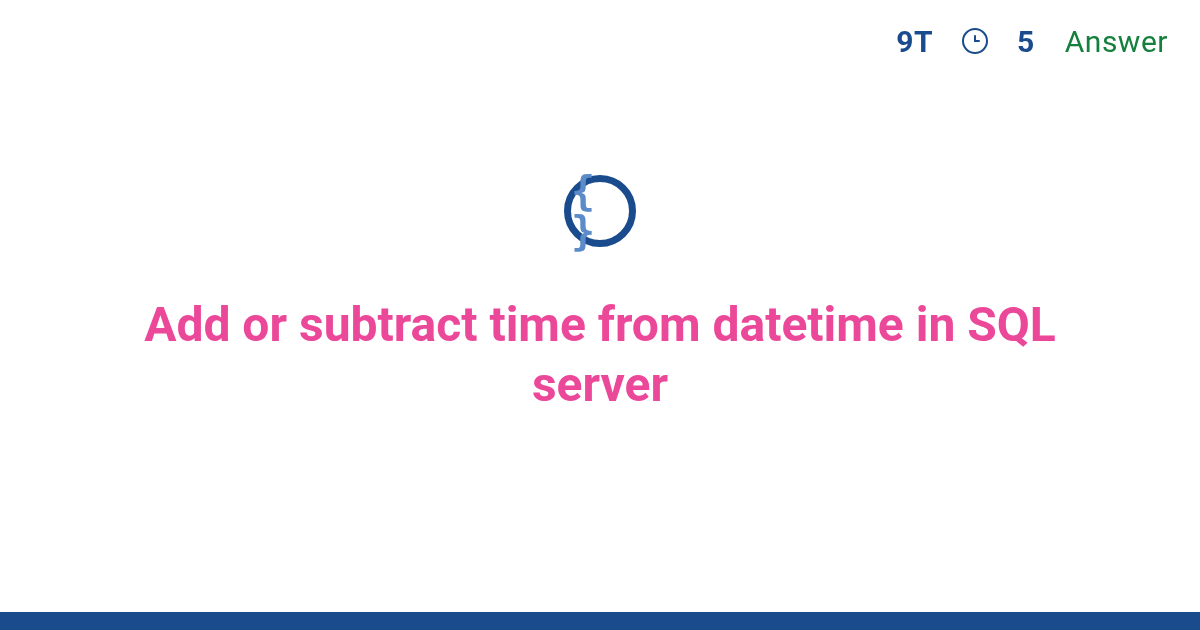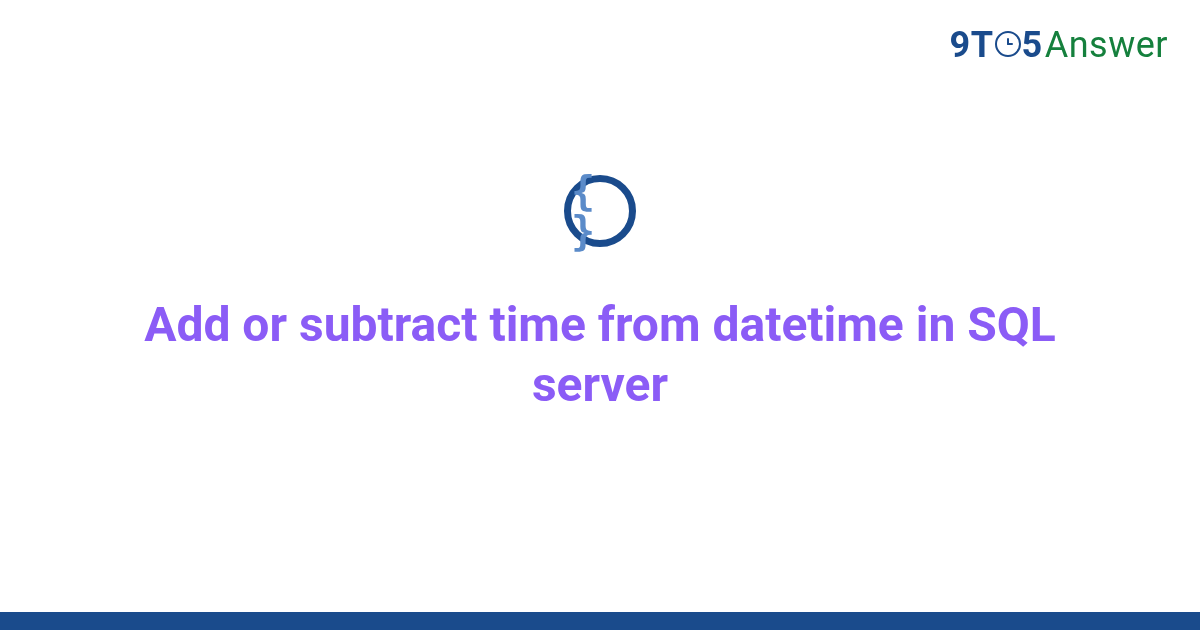--- a/index.html
+++ b/index.html
@@ -12,26 +12,27 @@
       height: 630px;
       background: #ffffff;
       font-family: -apple-system, BlinkMacSystemFont, "Segoe UI", Roboto, Helvetica, Arial, sans-serif;
       position: relative;
       overflow: hidden;
     }
     .logo {
       position: absolute;
       top: 24px;
       right: 32px;
-      font-size: 36px;
+      font-size: 30px;
       font-weight: 600;
       color: #1a4b8c;
       letter-spacing: 0.5px;
       display: flex;
       align-items: center;
+      gap: 28px;
     }
     .logo-9t {
       font-weight: 700;
     }
     .logo-clock {
       display: inline-flex;
       align-items: center;
       justify-content: center;
       width: 26px;
       height: 26px;
@@ -75,21 +76,21 @@
       font-weight: 700;
       color: #5b8bc9;
       font-family: "Consolas", "Monaco", monospace;
       letter-spacing: -4px;
       position: relative;
       line-height: 1;
     }
     .title {
       font-size: 48px;
       font-weight: 700;
-      color: #8b5cf6;
+      color: #ec4899;
       text-align: center;
       line-height: 1.25;
       max-width: 1000px;
     }
     .bottom-bar {
       position: absolute;
       bottom: 0;
       left: 0;
       width: 100%;
       height: 18px;

